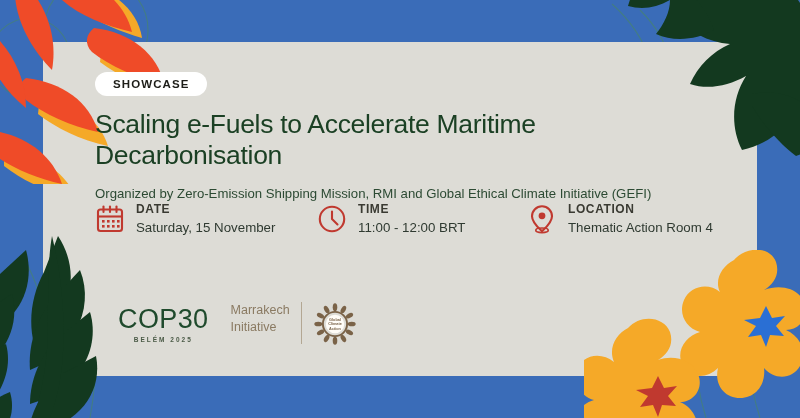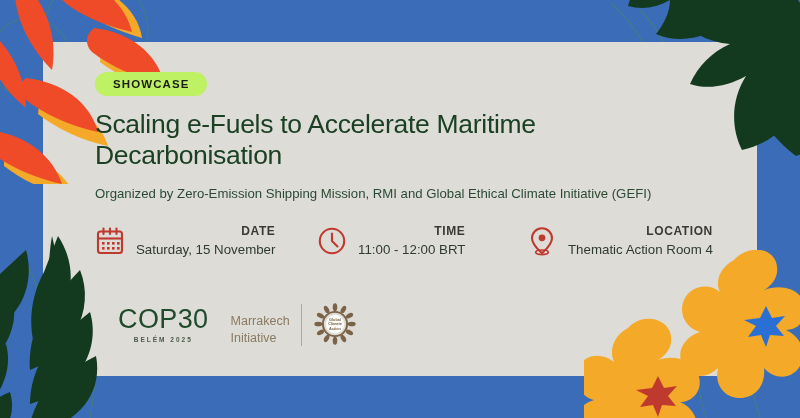--- a/index.html
+++ b/index.html
@@ -23,38 +23,38 @@
   .deco{position:absolute;pointer-events:none;}
   .deco-tl{left:-18px;top:-26px;width:200px;height:210px;}
   .deco-tr{left:612px;top:-34px;width:210px;height:190px;}
   .deco-bl{left:-30px;top:236px;width:190px;height:200px;}
   .deco-br{left:584px;top:250px;width:232px;height:180px;}
 
   
   .content{position:absolute;left:95px;top:72px;width:660px;}
 
   .badge{
-    display:inline-block;background:#bef264;color:#1d1d18;
+    display:inline-block;background:#ffffff;color:#1d1d18;
     font-size:11.5px;font-weight:bold;letter-spacing:1.1px;
     padding:6px 17px 6px 18px;border-radius:12px;
   }
 
   .title{
     margin:13px 0 0 0;color:#1b4024;
     font-size:26.5px;font-weight:normal;line-height:1.17;
     letter-spacing:-0.3px;max-width:600px;
   }
 
   .subtitle{
     margin:14px 0 0 0;color:#2c4a33;
     font-size:13.2px;line-height:1.35;
   }
 
   
-  .details{display:flex;margin-top:22px;align-items:flex-start;text-align:right;}
+  .details{display:flex;align-items:flex-start;}
   .detail{display:flex;align-items:flex-start;}
   .detail.date{width:222px;}
   .detail.time{width:210px;}
   .detail.location{width:auto;}
   .detail-icon{width:30px;height:30px;flex:0 0 30px;margin-top:1px;}
   .detail-text{margin-left:11px;}
   .detail-label{
     color:#3a3a32;font-size:12px;font-weight:bold;letter-spacing:.6px;
     line-height:1.15;
   }
@@ -70,21 +70,21 @@
     color:#a89274;font-size:21px;font-weight:bold;letter-spacing:1.4px;
   }
   .cop-cop30{
     color:#1f4a2c;font-size:27px;font-weight:normal;letter-spacing:.4px;
     margin-top:2px;
   }
   .cop-belem{
     color:#4a5a46;font-size:6.5px;font-weight:bold;letter-spacing:2px;
     margin-top:4px;
   }
-  .partner{display:flex;align-items:flex-end;margin-left:22px;}
+  .partner{display:flex;align-items:flex-start;margin-left:22px;}
   .partner-name{
     color:#8a7a62;font-size:12.5px;line-height:1.32;white-space:nowrap;
   }
   .partner-divider{
     width:1px;height:42px;background:#b3a793;margin:0 11px;
   }
   .partner-emblem{width:44px;height:44px;}
 </style>
 </head>
 <body>

